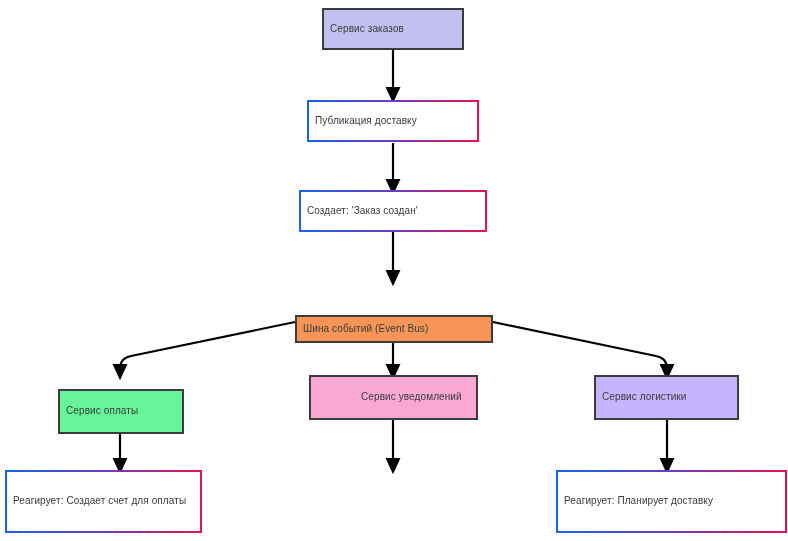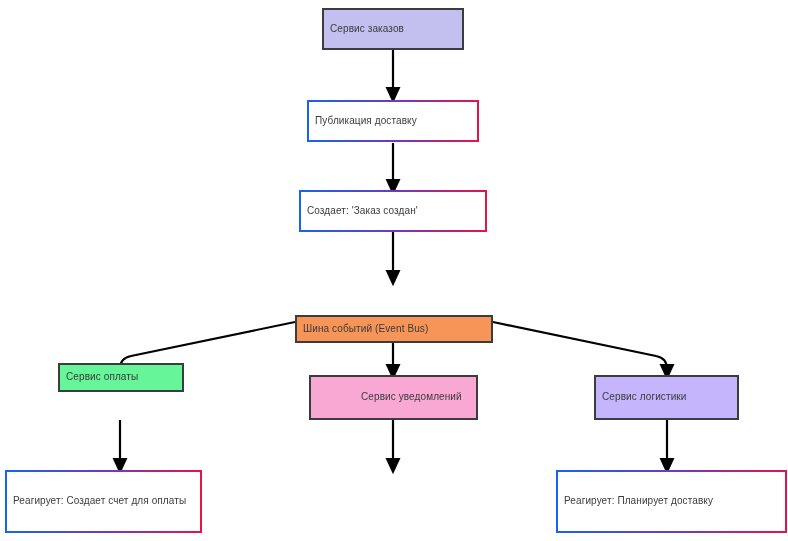--- a/index.html
+++ b/index.html
@@ -101,21 +101,21 @@
   </div>
 
   <div class="node grad" style="left:299px; top:190px; width:188px; height:42px;">
     <span class="label">Создает: 'Заказ создан'</span>
   </div>
 
   <div class="node solid n-bus" style="left:295px; top:283px; width:198px; height:28px;margin-top:32px;">
     <span class="label">Шина событий (Event Bus)</span>
   </div>
 
-  <div class="node solid n-payment" style="left:58px; top:363px; width:126px; height:29px;">
+  <div class="node solid n-payment" style="left:58px; top:389px; width:126px; height:45px;">
     <span class="label">Сервис оплаты</span>
   </div>
 
   <div class="node solid n-notify" style="left:309px; top:375px; width:169px; height:45px;">
     <span class="label">Сервис уведомлений</span>
   </div>
 
   <div class="node solid n-logi" style="left:594px; top:375px; width:145px; height:45px;">
     <span class="label">Сервис логистики</span>
   </div>

